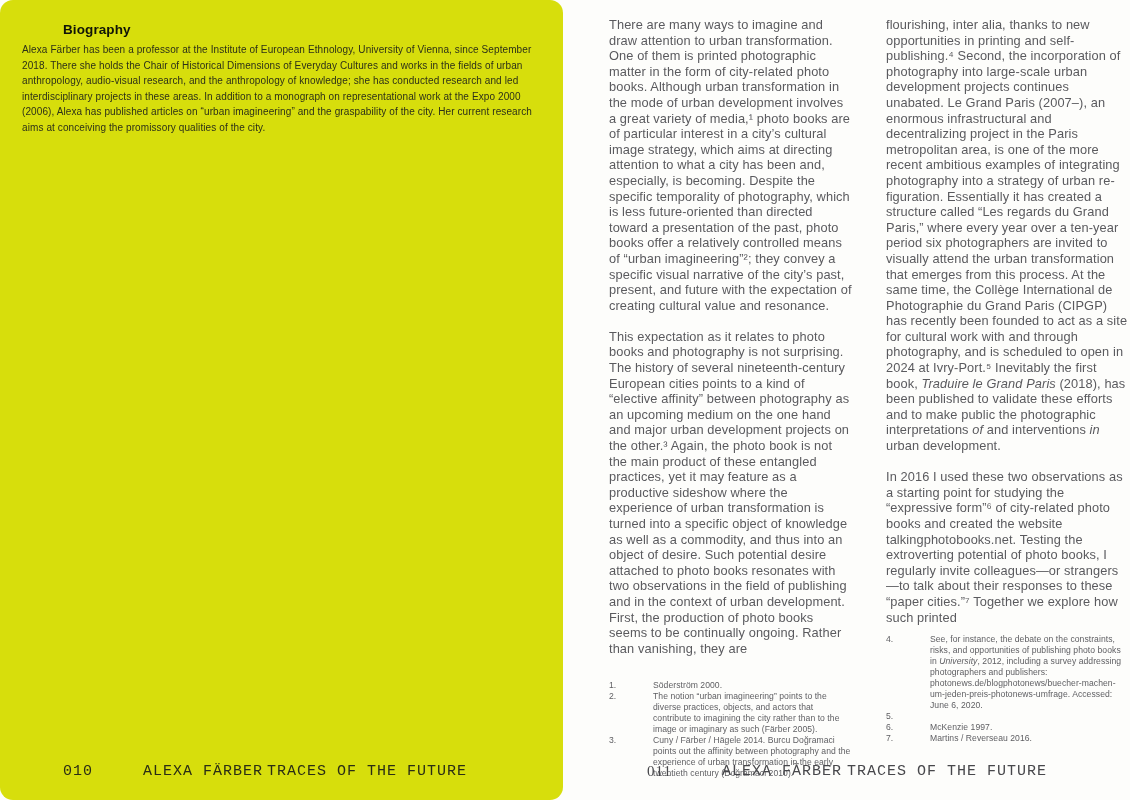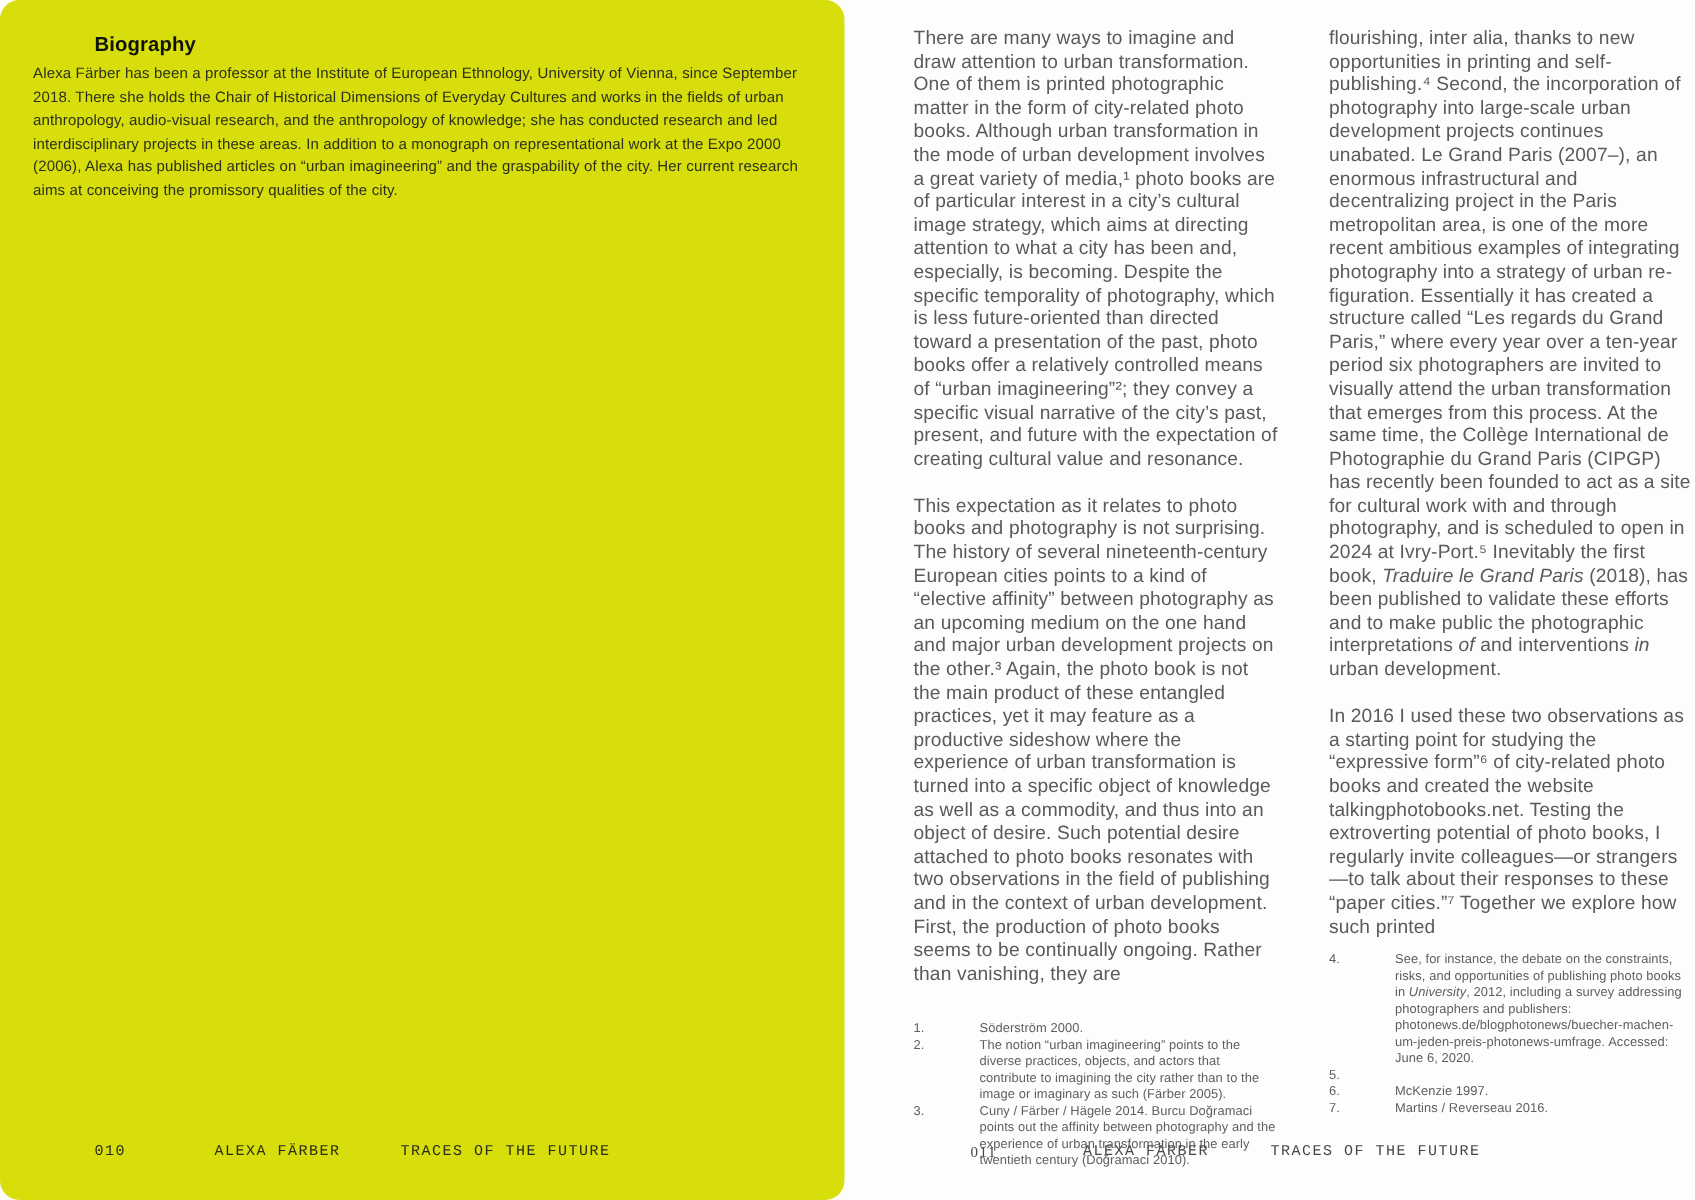--- a/index.html
+++ b/index.html
@@ -68,21 +68,21 @@
     flex: 1;
     font-size: 8.6px; line-height: 11px;
     color: var(--fn-text);
     letter-spacing: 0.05px;
   }
 
   
   .running-footer {
     position: absolute; top: 763px; left: 0; right: 0; height: 16px;
     font-family: "Liberation Mono", monospace;
-    font-size: 10px; letter-spacing: 1px;
+    font-size: 15px; letter-spacing: 1px;
   }
   .footer-left { color: var(--footer-left-text); }
   .footer-right { color: var(--footer-right-text); }
   .running-footer span { position: absolute; top: 0; white-space: nowrap; }
   .footer-left .pg        { left: 63px; }
   .footer-left .author    { left: 143px; }
   .footer-left .booktitle { left: 267px; }
   .footer-right .pg        { left: 72px; font-family: Liberation Serif, serif; }
   .footer-right .author    { left: 147px; }
   .footer-right .booktitle { left: 272px; }

